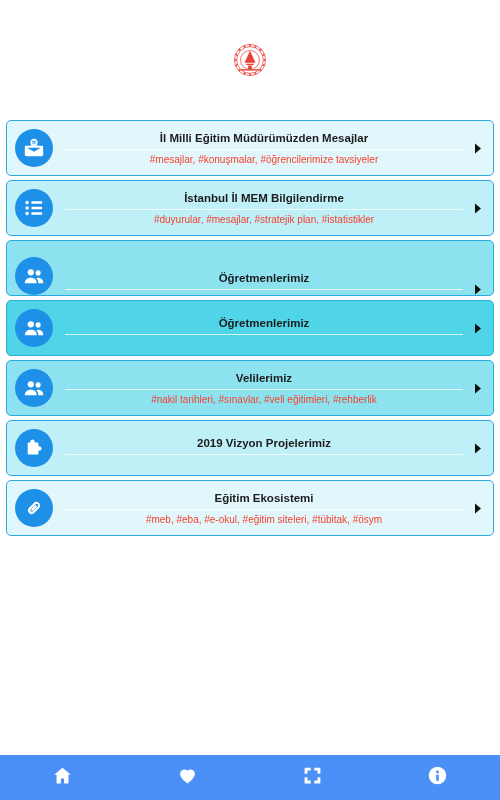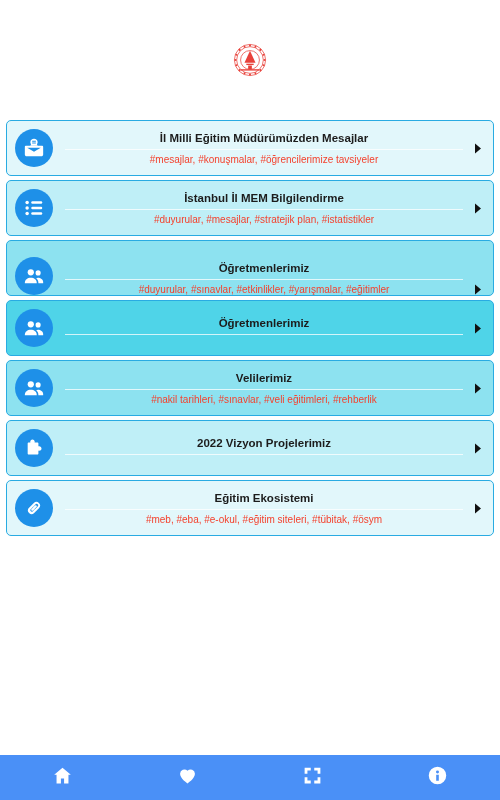--- a/index.html
+++ b/index.html
@@ -215,21 +215,20 @@
         <svg viewBox="0 0 24 24">
           <circle cx="8.5" cy="8" r="3.4"></circle>
           <circle cx="16.5" cy="8.6" r="2.8"></circle>
           <path d="M2 19.5c0-3.3 2.9-5.5 6.5-5.5s6.5 2.2 6.5 5.5v.5H2v-.5z"></path>
           <path d="M16.3 14c2.9 0 5.7 1.8 5.7 4.6v1.4h-5.2v-.5c0-2-.9-3.8-2.4-5 .6-.3 1.2-.5 1.9-.5z"></path>
         </svg>
       </div>
       <div class="card-body">
         <div class="card-title">Öğretmenlerimiz</div>
         <div class="card-divider"></div>
-        <div class="card-tags">#duyurular, #sınavlar, #etkinlikler, #yarışmalar, #eğitimler</div>
       </div>
       <div class="card-chevron">
         <svg viewBox="0 0 8 11">
           <path d="M1 0.5 L7 5.5 L1 10.5 Z"></path>
         </svg>
       </div>
     </div>
     <div class="menu-card" style="background: rgb(79, 212, 232);">
       <div class="card-icon">
         <svg viewBox="0 0 24 24">
@@ -269,21 +268,21 @@
         </svg>
       </div>
     </div>
     <div class="menu-card" style="background: rgb(191, 239, 247);">
       <div class="card-icon">
         <svg viewBox="0 0 24 24">
           <path d="M10.3 2.6c1.4 0 2.5 1.1 2.5 2.5 0 .3-.1.6-.2.9h3.1c.6 0 1.1.5 1.1 1.1v3.1c.3-.1.6-.2.9-.2 1.4 0 2.5 1.1 2.5 2.5s-1.1 2.5-2.5 2.5c-.3 0-.6-.1-.9-.2v3.1c0 .6-.5 1.1-1.1 1.1H6.2c-.6 0-1.1-.5-1.1-1.1V7.1c0-.6.5-1.1 1.1-1.1h1.9c-.1-.3-.2-.6-.2-.9 0-1.4 1-2.5 2.4-2.5z"></path>
         </svg>
       </div>
       <div class="card-body">
-        <div class="card-title">2022 Vizyon Projelerimiz</div>
+        <div class="card-title">2019 Vizyon Projelerimiz</div>
         <div class="card-divider"></div>
       </div>
       <div class="card-chevron">
         <svg viewBox="0 0 8 11">
           <path d="M1 0.5 L7 5.5 L1 10.5 Z"></path>
         </svg>
       </div>
     </div>
     <div class="menu-card" style="background: rgb(226, 247, 251);">
       <div class="card-icon">

